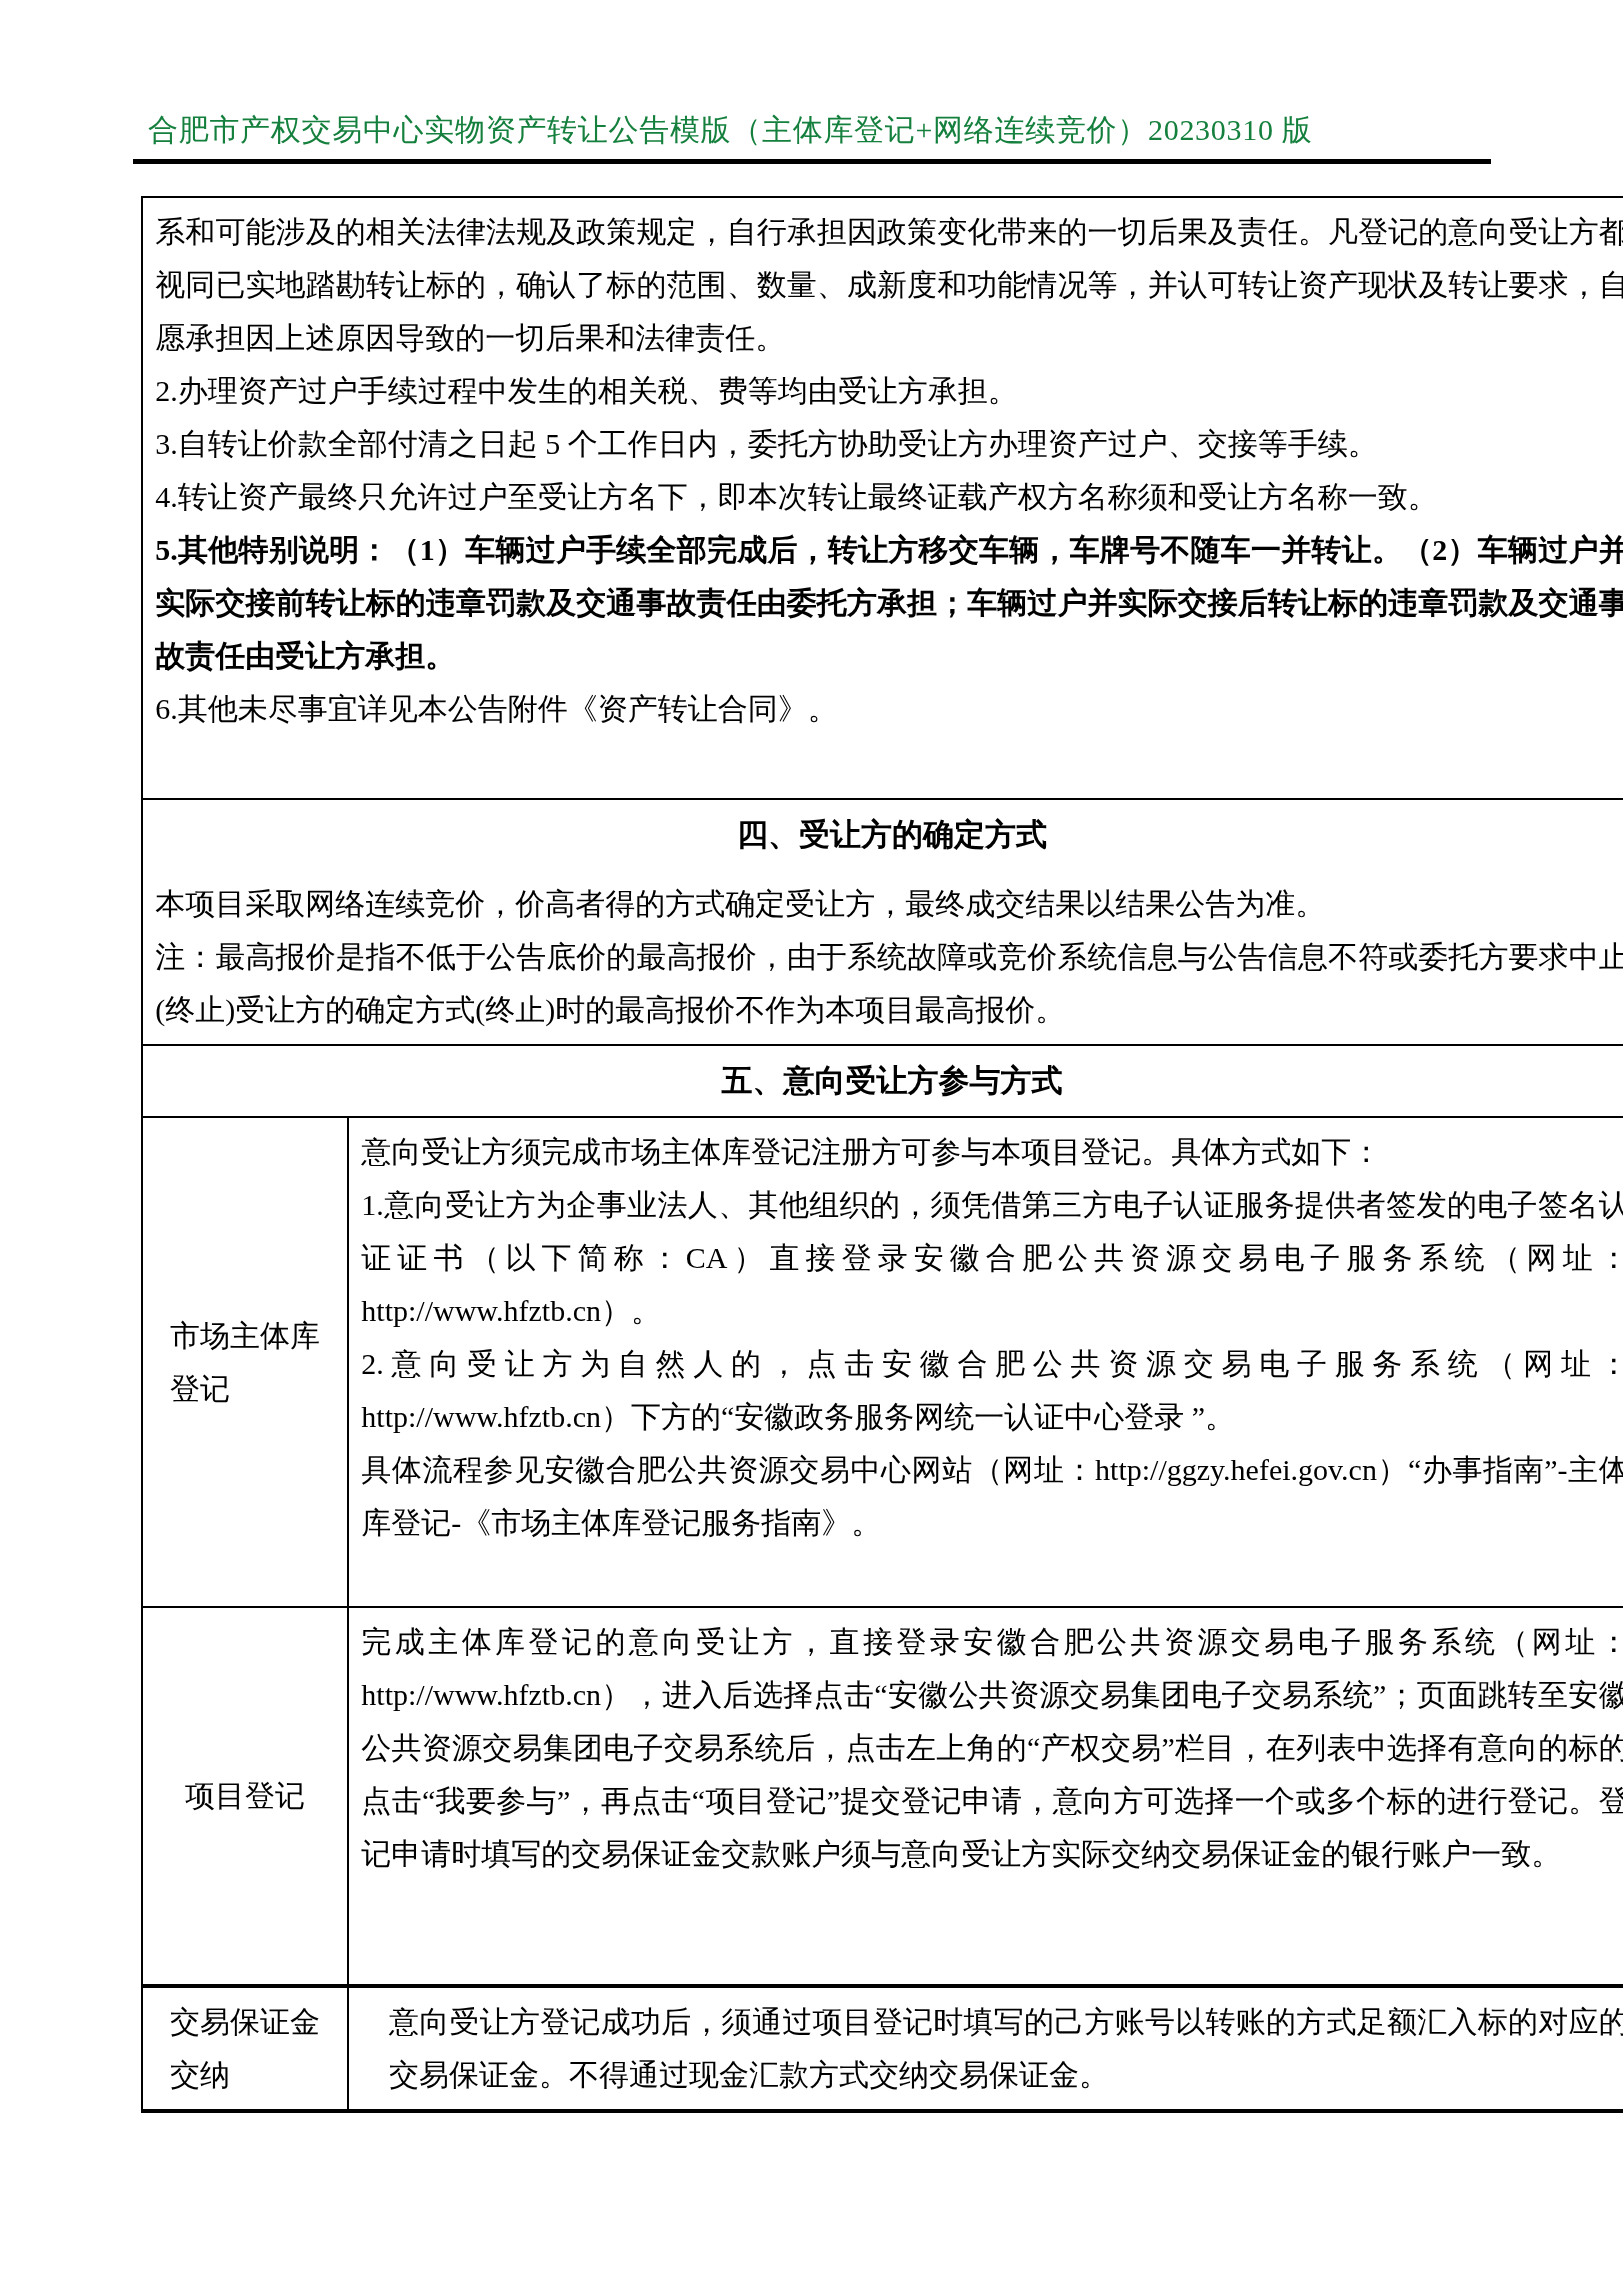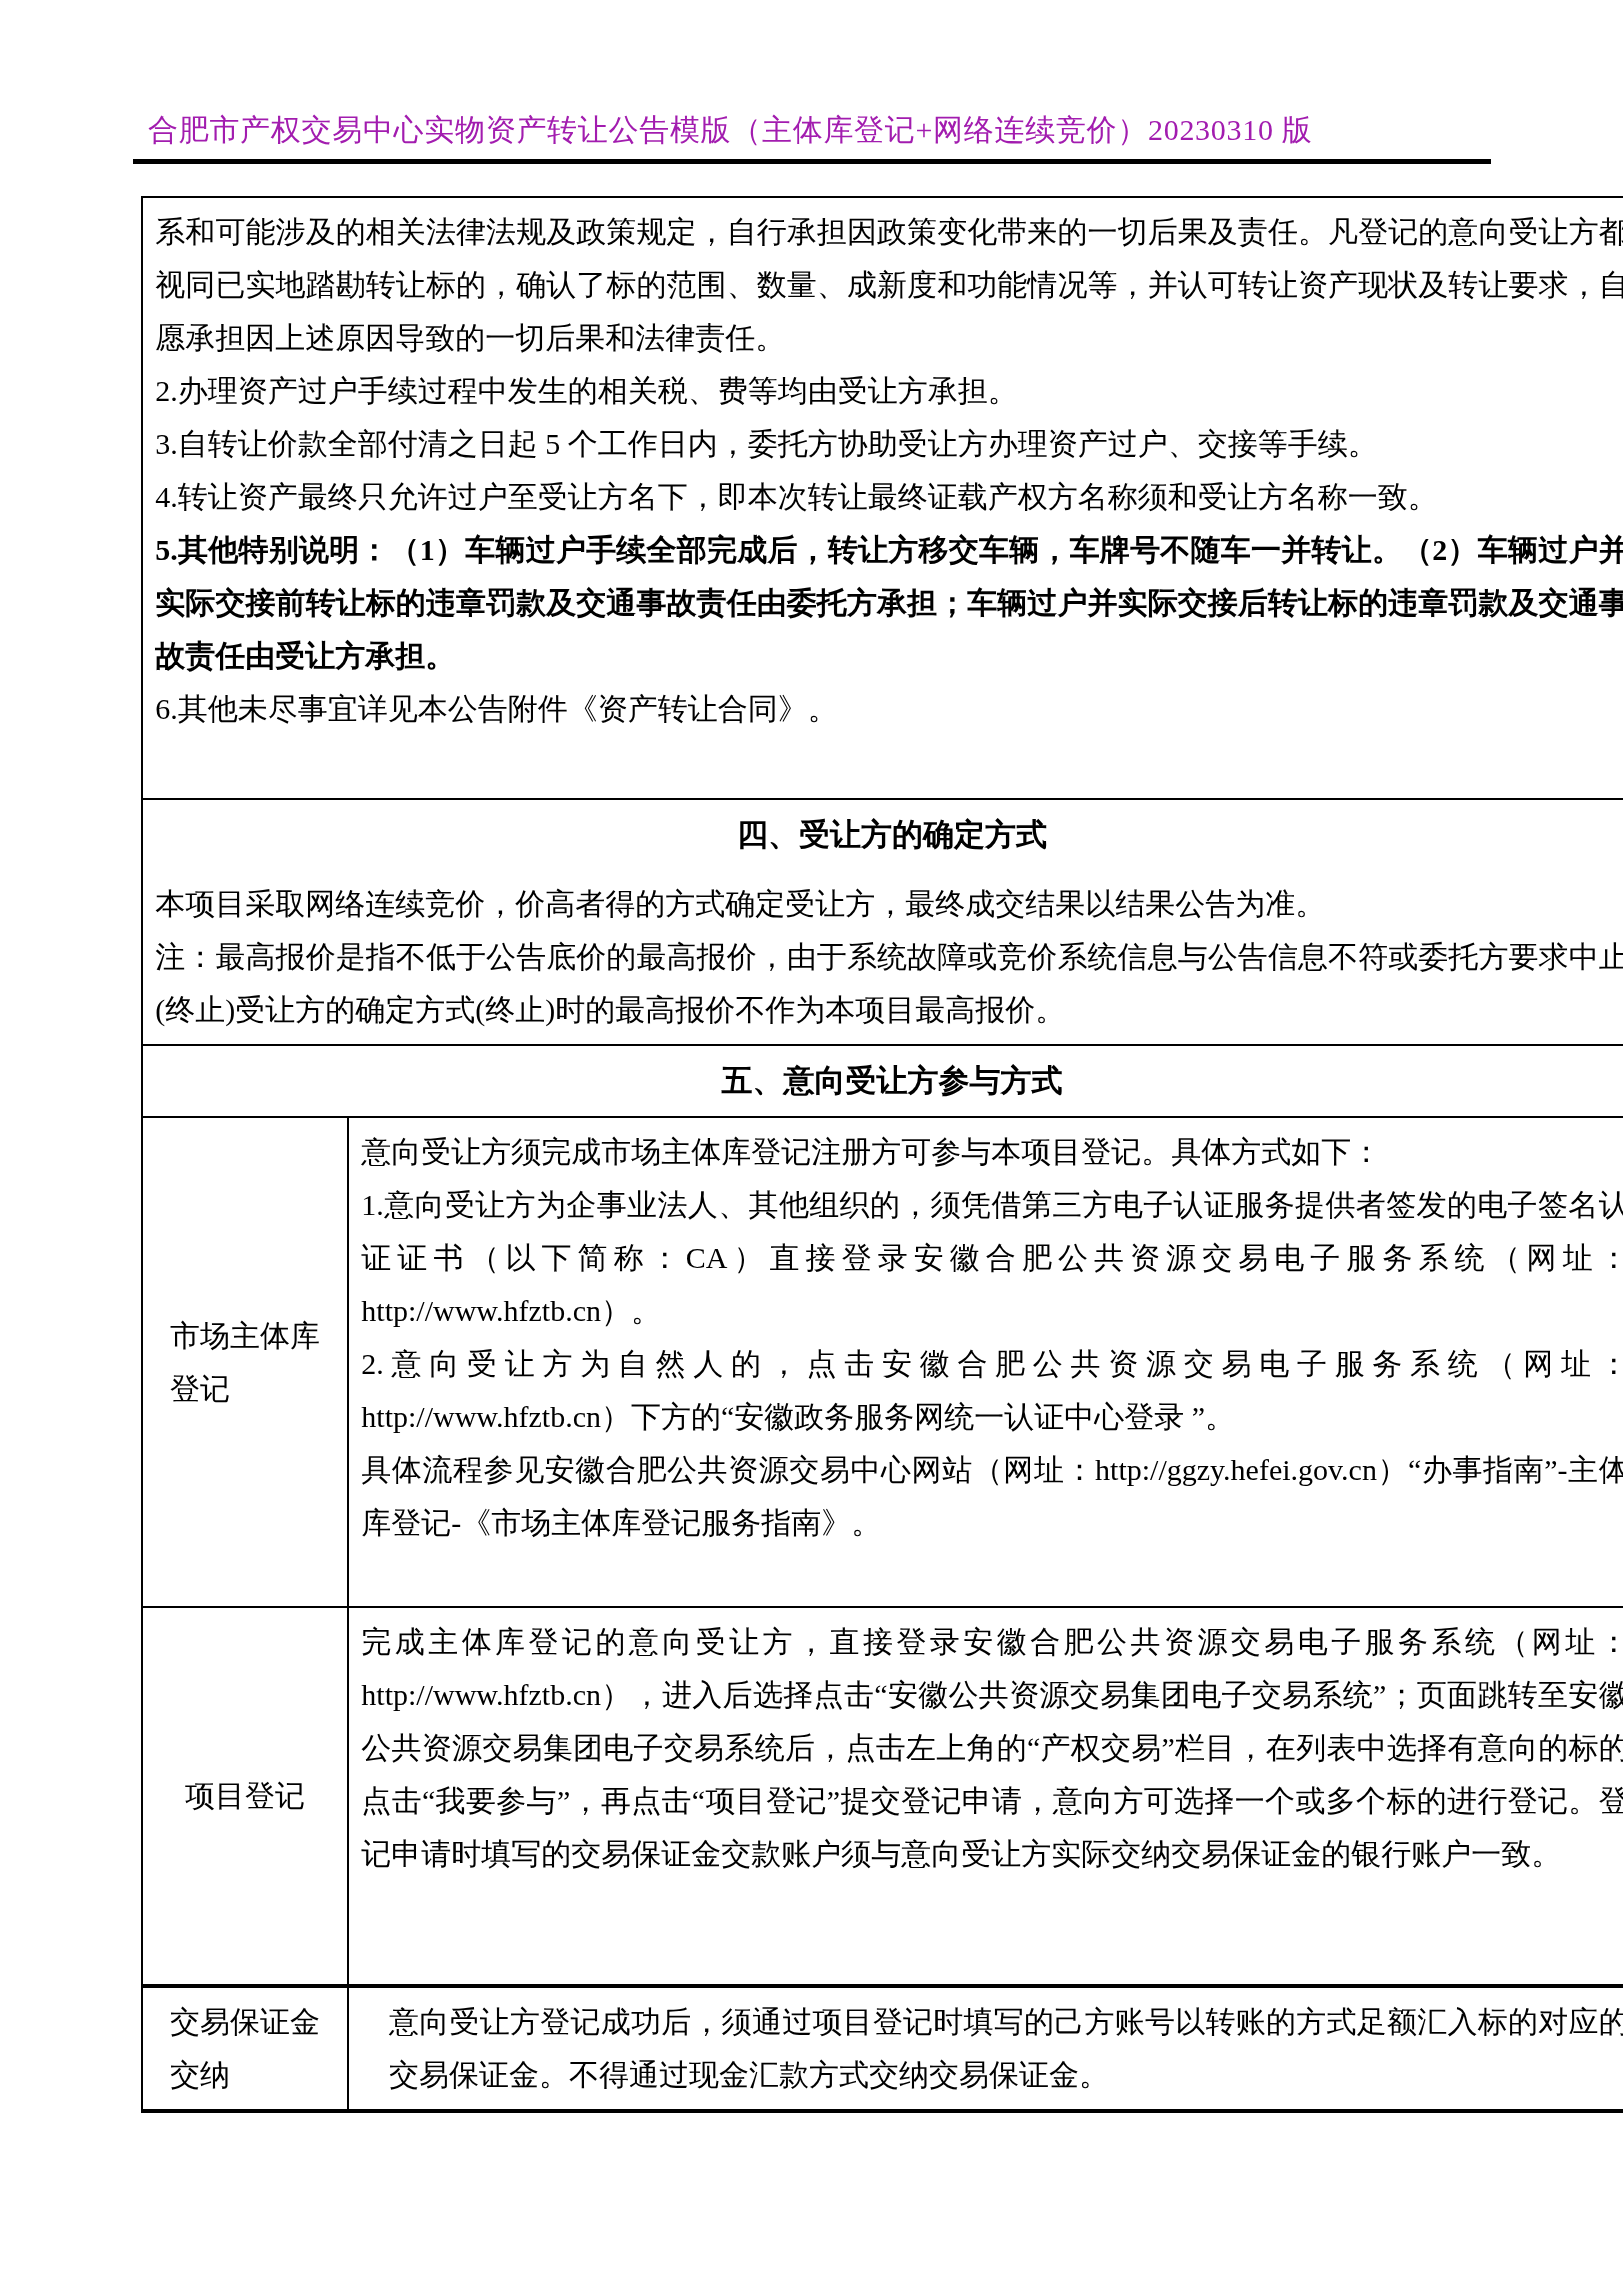--- a/index.html
+++ b/index.html
@@ -50,21 +50,21 @@
   }
   .row-subject .content-cell{min-height:488px;}
   .row-project .content-cell{min-height:376px;}
   .row-deposit .content-cell{min-height:104px;padding-left:40px;}
 </style>
 </head>
 <body>
 
 <div class="doc">
 
-  <div class="page-header" style="color: #a21caf;">合肥市产权交易中心实物资产转让公告模版（主体库登记+网络连续竞价）20230310 版</div>
+  <div class="page-header" style="color: #15803d;">合肥市产权交易中心实物资产转让公告模版（主体库登记+网络连续竞价）20230310 版</div>
 
   <div class="header-rule"></div>
 
   <div class="notice-table">
 
     <div class="cell-block sec3-cell">
         <p>系和可能涉及的相关法律法规及政策规定，自行承担因政策变化带来的一切后果及责任。凡登记的意向受让方都视同已实地踏勘转让标的，确认了标的范围、数量、成新度和功能情况等，并认可转让资产现状及转让要求，自愿承担因上述原因导致的一切后果和法律责任。</p>
         <p>2.办理资产过户手续过程中发生的相关税、费等均由受让方承担。</p>
         <p>3.自转让价款全部付清之日起 5 个工作日内，委托方协助受让方办理资产过户、交接等手续。</p>
         <p>4.转让资产最终只允许过户至受让方名下，即本次转让最终证载产权方名称须和受让方名称一致。</p>

